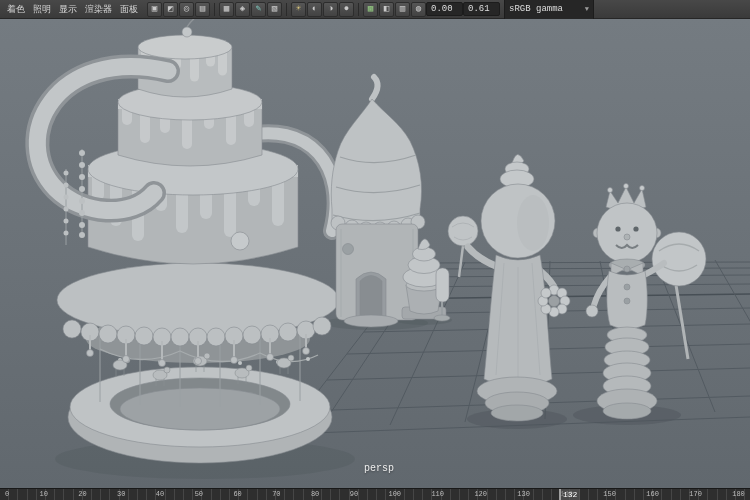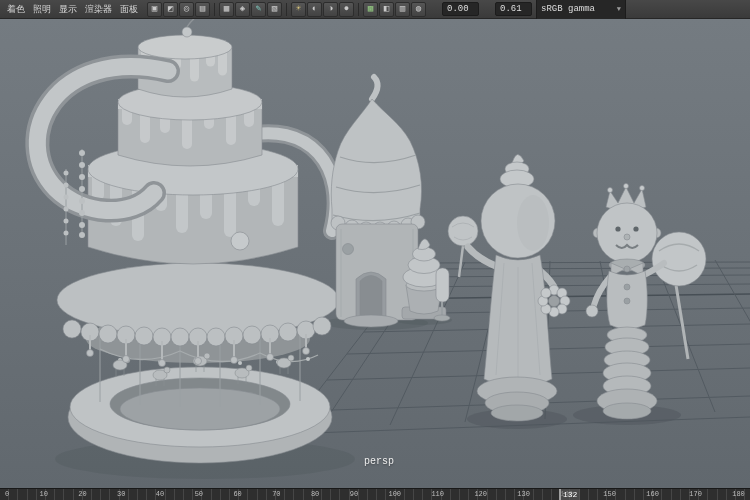--- a/index.html
+++ b/index.html
@@ -10,31 +10,31 @@
   
   .panel-toolbar { flex:0 0 19px; height:19px; background:linear-gradient(#484848,#3a3a3a);
     border-bottom:1px solid #262626; display:flex; align-items:center; padding:0 3px; }
   .menus { display:flex; align-items:center; }
   .menu-item { font-size:9px; color:#d6d6d6; padding:0 4px; white-space:nowrap; cursor:default; }
   .icons { display:flex; align-items:center; gap:1px; margin-left:5px; }
   .tool-icon { width:15px; height:15px; flex:0 0 15px; font-size:9px; line-height:13px; text-align:center;
     color:#c9c9c9; background:linear-gradient(#565656,#424242); border:1px solid #2d2d2d; border-radius:2px; }
   .sep { width:1px; height:13px; background:#2a2a2a; margin:0 3px; }
   .field { width:37px; height:14px; background:#262626; border:1px solid #1c1c1c; border-radius:2px;
-    color:#dedede; font-size:9px; line-height:11px; padding:1px 4px; margin-left:16px; }
+    color:#dedede; font-size:9px; line-height:11px; padding:1px 4px; margin-left:0; }
   .dropdown { min-width:90px; height:26px; background:#262626; border:1px solid #1c1c1c; border-radius:2px;
     color:#dedede; font-size:9px; line-height:11px; padding:1px 4px; margin-left:4px;
     display:flex; justify-content:space-between; align-items:center; gap:6px; }
   .dropdown .arrow { font-size:7px; color:#9b9b9b; }
 
   
   .viewport { position:relative; flex:1 1 auto;
     background:linear-gradient(180deg,#747b81 0%,#6a7177 55%,#61686e 100%); overflow:hidden; }
   .viewport svg { position:absolute; left:0; top:0; width:750px; height:469px; display:block; }
-  .persp-label { position:absolute; left:352px; bottom:21px; font-size:10px; color:#ededed;
+  .persp-label { position:absolute; left:352px; bottom:14px; font-size:10px; color:#ededed;
     text-shadow:0 1px 2px rgba(0,0,0,.35);padding-left:12px; }
 
   
   .timeline { position:relative; flex:0 0 12px; height:12px; background:#2e2e2e; border-top:1px solid #191919; }
   .ticks { position:absolute; inset:0; display:flex; justify-content:space-between; padding:0 5px;
     background:repeating-linear-gradient(90deg, transparent 0 8.2px, #464646 8.2px 9.2px); }
   .tick-label { font-size:7px; color:#bdbdbd; line-height:11px; }
   .frame-marker { position:absolute; left:547px; top:0; height:100%; border-left:2px solid #a0a0a0;
     background:rgba(90,90,90,.6); padding:0 3px 0 2px; font-size:8px; color:#ffffff; line-height:11px;margin-left:12px; }
 </style>

